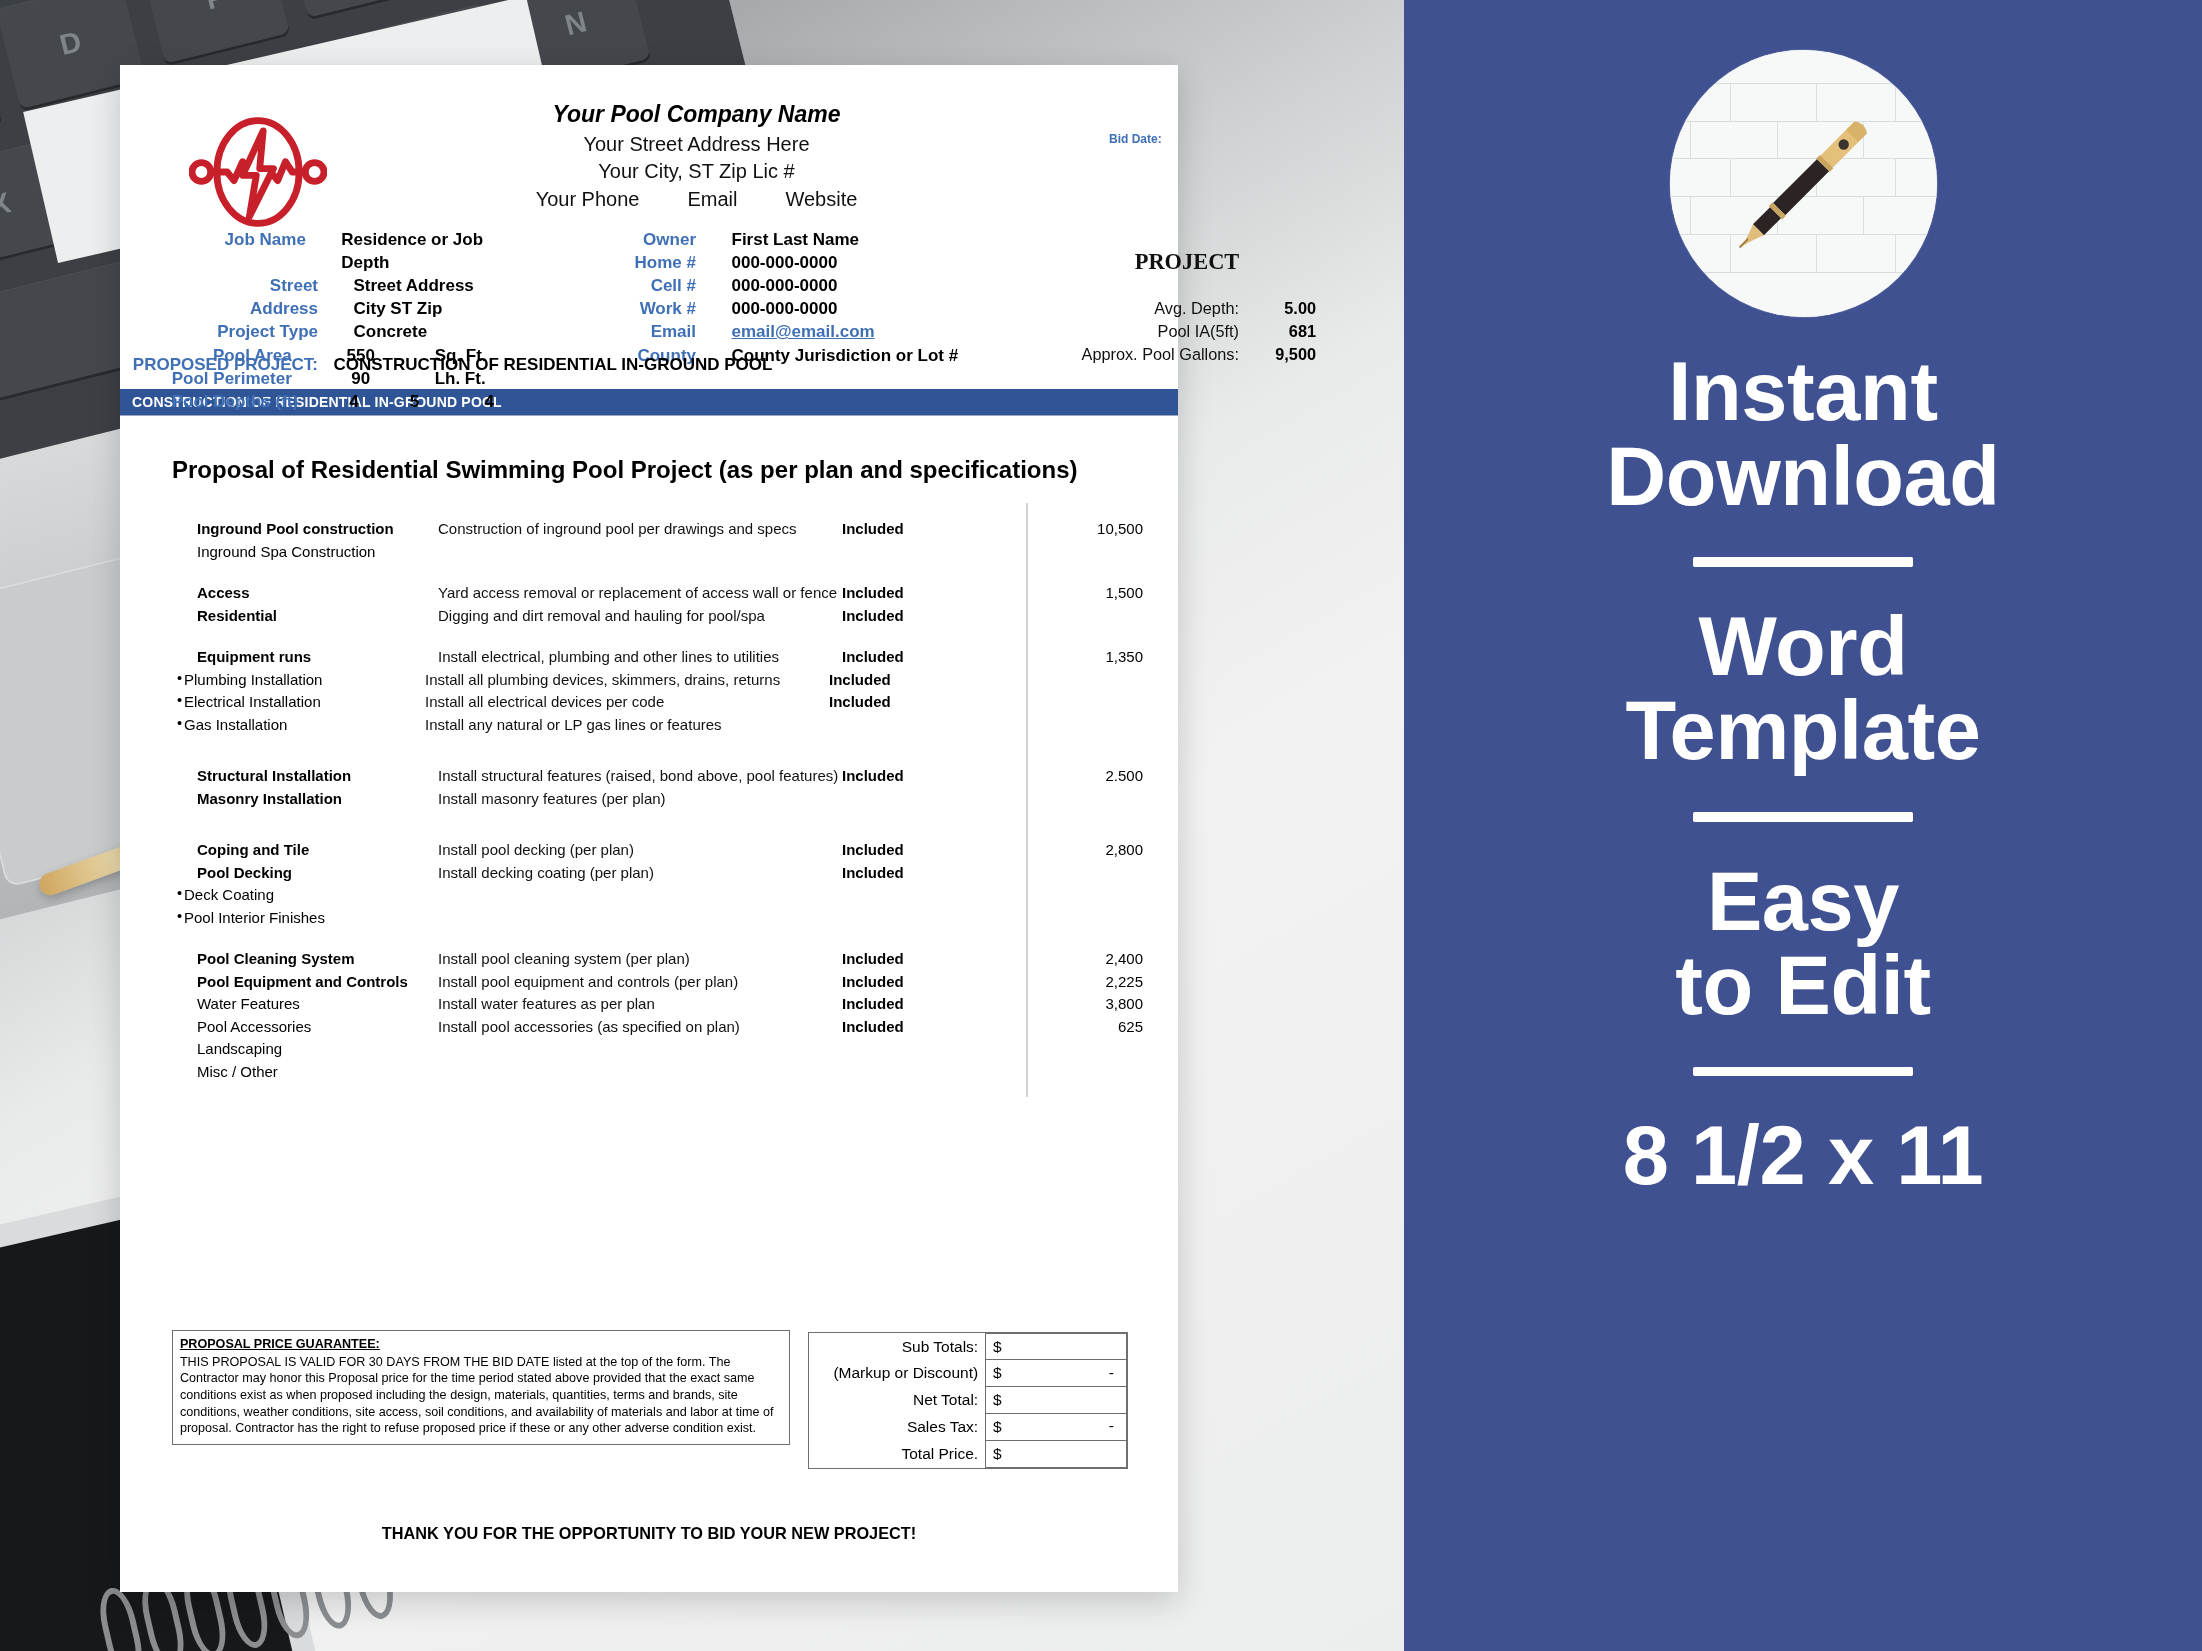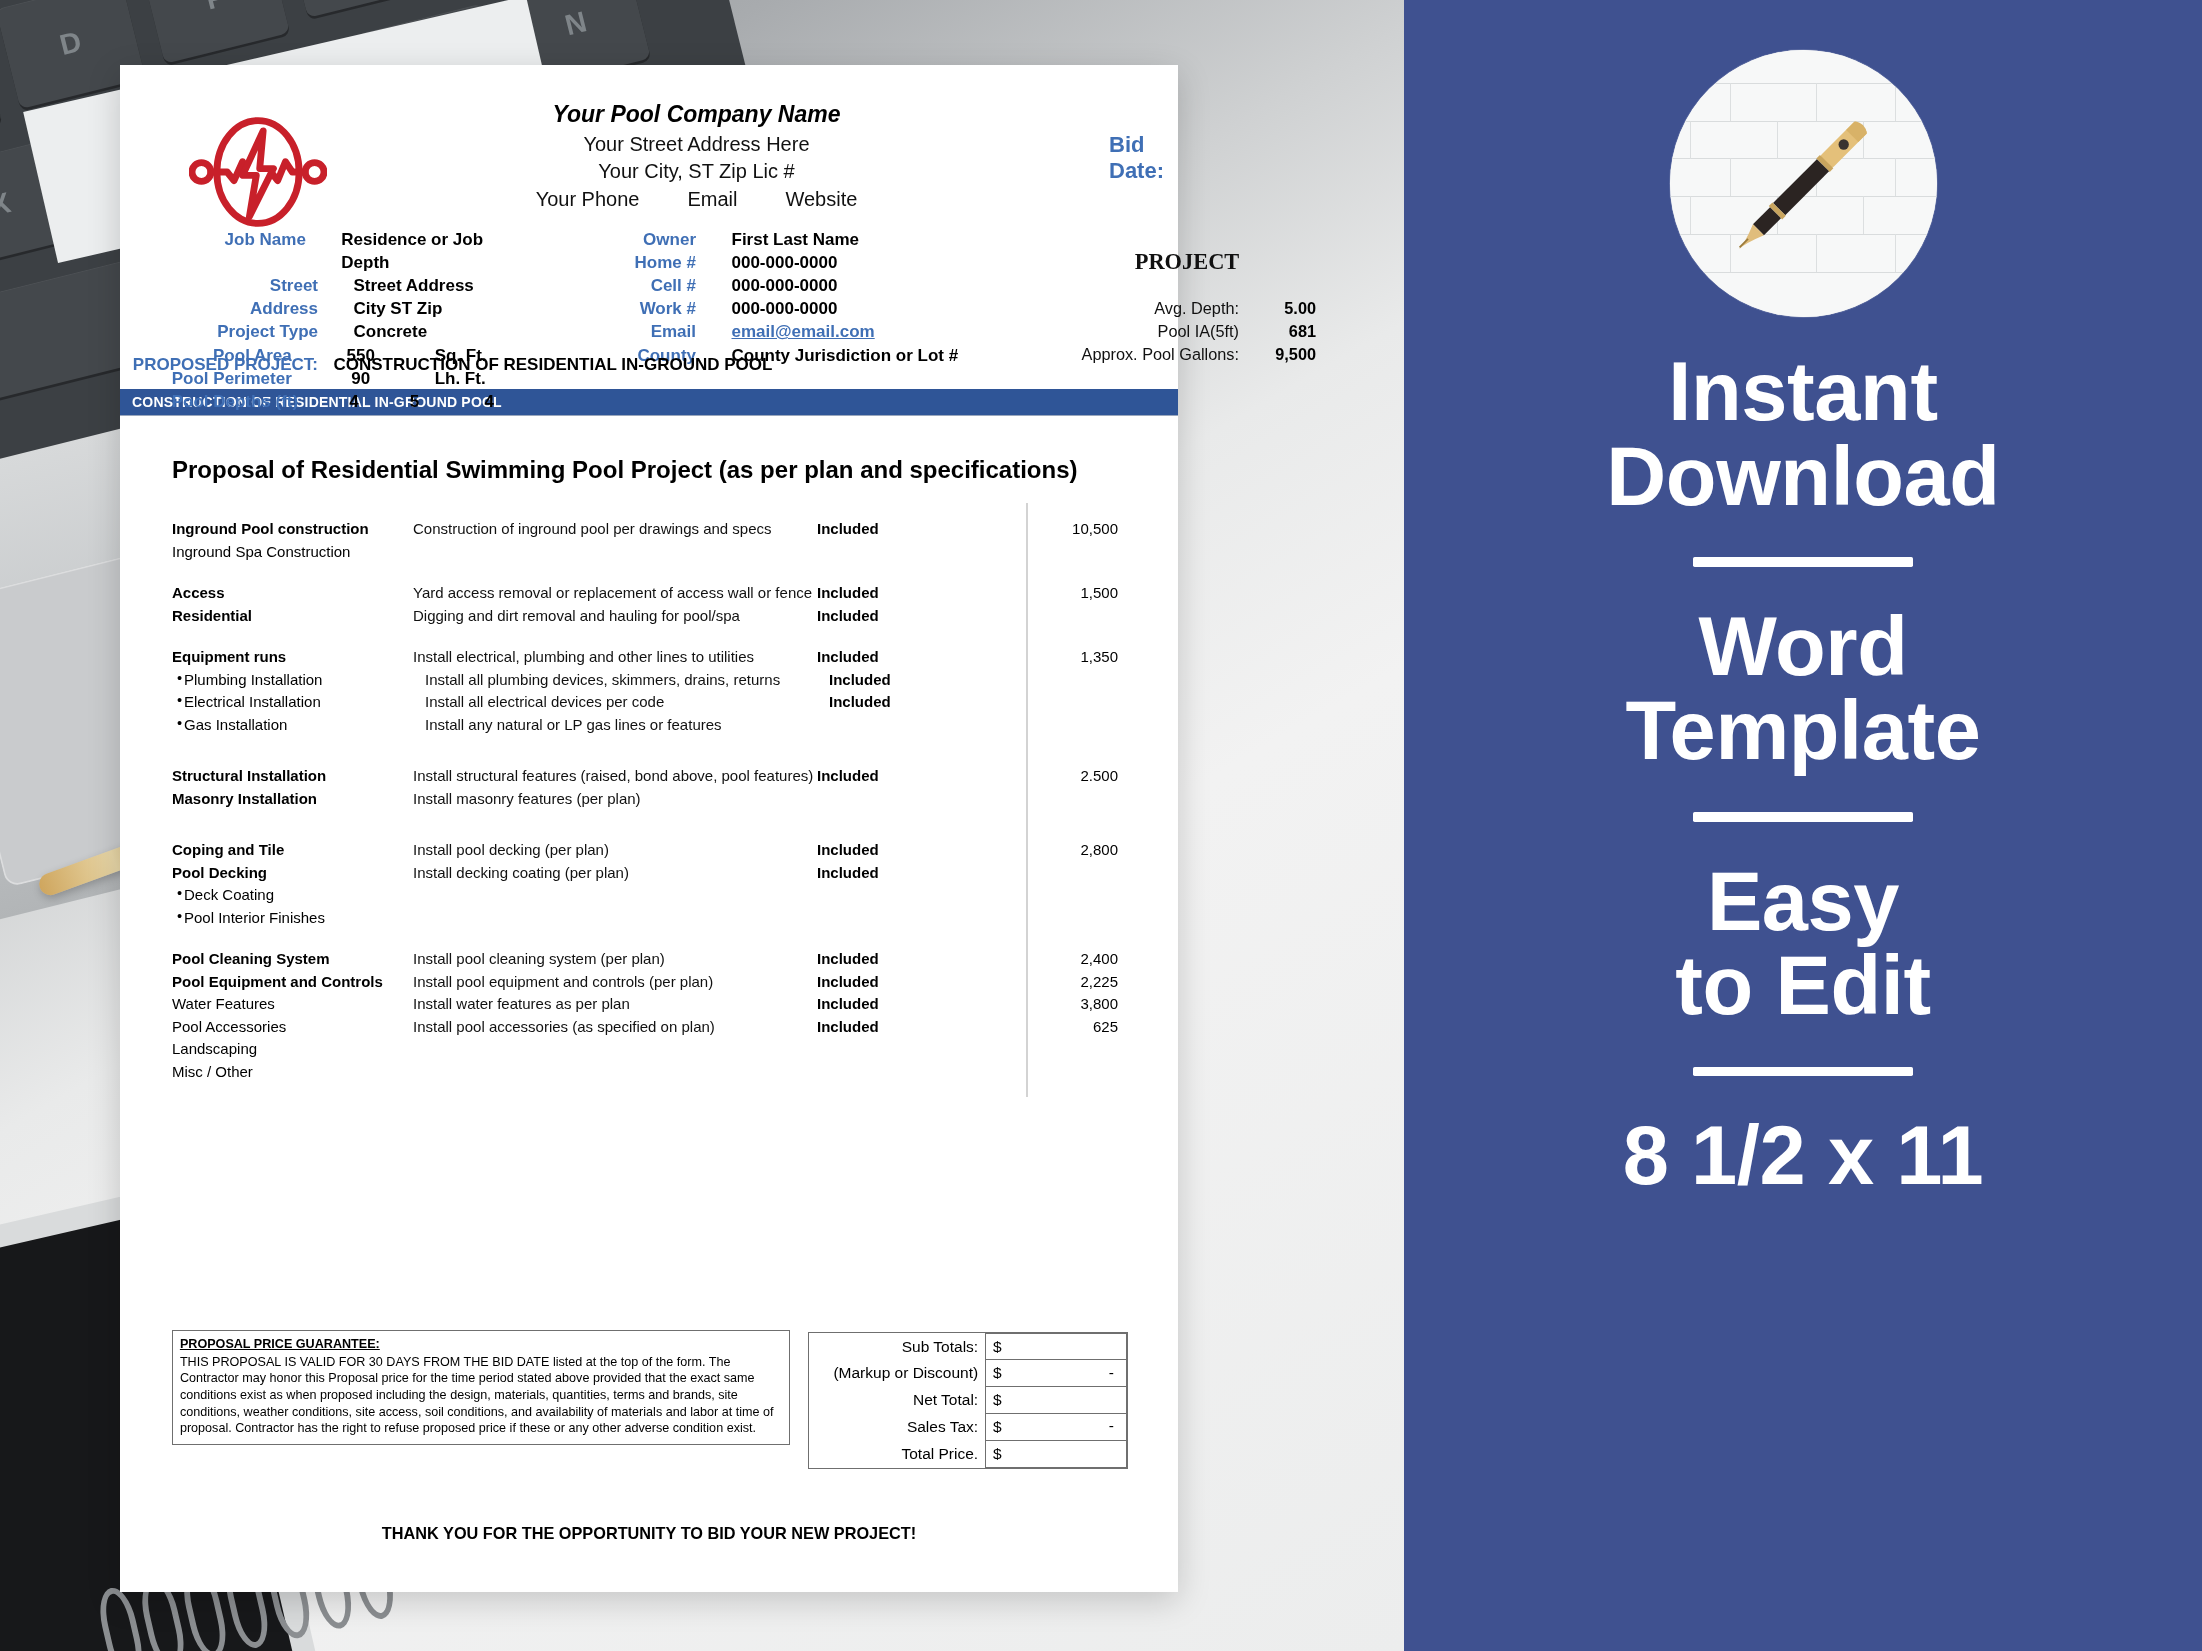--- a/index.html
+++ b/index.html
@@ -86,21 +86,21 @@
   .hdr{position:relative;height:163px;}
   .logo{position:absolute;left:69px;top:47px;width:138px;height:120px;}
   .company{
     position:absolute;left:370px;top:34px;width:413px;text-align:center;
     line-height:1.38;
   }
   .company .name{font-weight:bold;font-style:italic;font-size:23px;color:#000;}
   .company .line{font-size:20px;color:#111;}
   .company .contactline{display:flex;justify-content:center;gap:48px;}
   .bid{
-    position:absolute;left:989px;top:67px;font-size:22px;color:#3f6fb5;font-weight:bold;
+    position:absolute;left:989px;top:67px;font-size:12px;color:#3f6fb5;font-weight:bold;
   }
 
   
   .info{position:relative;height:151px;}
   .col-a{position:absolute;left:0px;top:0;width:404px;}
   .row{display:flex;font-size:17px;line-height:1.36;gap:20px;}
   .row .lbl{width:198px;text-align:right;color:#3f6fb5;font-weight:bold;padding-right:15.5px;}
   .row .val{font-weight:bold;color:#000;}
   .row .val.num{width:77px;text-align:center;}
   .row .val.unit{width:103px;text-align:left;padding-left:20.6px;}
@@ -135,21 +135,21 @@
     margin:40px 0 0 52px;font-size:24px;font-weight:bold;color:#000;
   }
 
   
   .items{position:relative;margin-top:34px;}
   .vline{
     position:absolute;left:906px;top:-15.5px;width:1.7px;height:594px;background:#d3d3d3;
   }
   .grp{margin-bottom:0;}
   .li{display:flex;align-items:flex-start;font-size:15px;line-height:1.5;}
-  .li .c1{width:241px;padding-left:52px;color:#000;}
+  .li .c1{width:241px;padding-left:77px;color:#000;}
   .li .c2{width:404px;color:#111;}
   .li .c3{width:146px;font-weight:bold;color:#000;}
   .li .c4{width:155px;text-align:right;padding-right:31px;color:#000;}
   .li.b .c1{font-weight:bold;}
   .li .c1.bullet{padding-left:64px;position:relative;}
   .li .c1.bullet:before{
     content:"•";position:absolute;left:57px;top:-0.9px;font-size:14.6px;color:#000;
   }
   .spacer{height:29px;}
   .spacer-sm{height:19px;}

